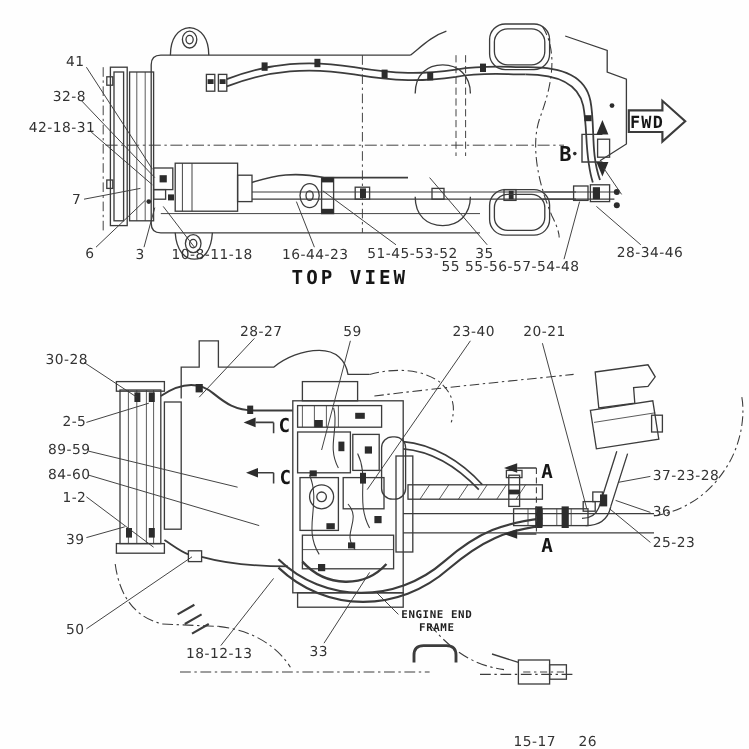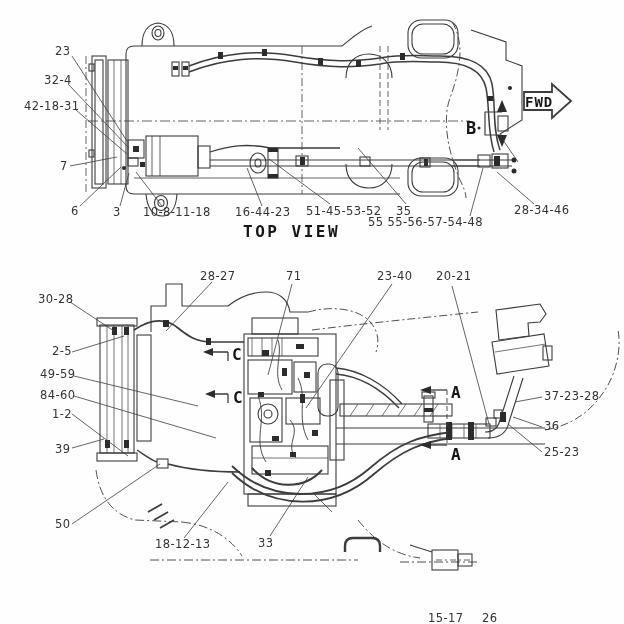--- a/index.html
+++ b/index.html
@@ -319,50 +319,54 @@
   <g font-family="DejaVu Sans Mono, monospace" font-weight="bold" fill="#161616" stroke="none">
     <text x="525" y="107" font-size="14" letter-spacing="1">FWD</text>
     <text x="466" y="134" font-size="17">B</text>
     <text x="451" y="398" font-size="16">A</text>
     <text x="451" y="460" font-size="16">A</text>
     <text x="232" y="360" font-size="16">C</text>
     <text x="233" y="403" font-size="16">C</text>
   </g>
 </svg>
 
-<div class="callout" style="left:55px;top:46px">23</div>
-<div class="callout" style="left:44px;top:75px">32-4</div>
+<div class="callout" style="left:55px;top:46px">41</div>
+<div class="callout" style="left:44px;top:75px">32-8</div>
 <div class="callout" style="left:24px;top:101px">42-18-31</div>
 <div class="callout" style="left:60px;top:161px">7</div>
 <div class="callout" style="left:71px;top:206px">6</div>
 <div class="callout" style="left:113px;top:207px">3</div>
 <div class="callout" style="left:143px;top:207px">10-8-11-18</div>
 <div class="callout" style="left:235px;top:207px">16-44-23</div>
 <div class="callout" style="left:306px;top:206px">51-45-53-52</div>
 <div class="callout" style="left:396px;top:206px">35</div>
 <div class="callout" style="left:368px;top:217px">55 55-56-57-54-48</div>
 <div class="callout" style="left:514px;top:205px">28-34-46</div>
 
 <div class="caption" style="left:243px;top:224px">TOP VIEW</div>
 
 <div class="callout" style="left:200px;top:271px">28-27</div>
-<div class="callout" style="left:286px;top:271px">71</div>
+<div class="callout" style="left:286px;top:271px">59</div>
 <div class="callout" style="left:377px;top:271px">23-40</div>
 <div class="callout" style="left:436px;top:271px">20-21</div>
 <div class="callout" style="left:38px;top:294px">30-28</div>
 <div class="callout" style="left:52px;top:346px">2-5</div>
-<div class="callout" style="left:40px;top:369px">49-59</div>
+<div class="callout" style="left:40px;top:369px">89-59</div>
 <div class="callout" style="left:40px;top:390px">84-60</div>
 <div class="callout" style="left:52px;top:409px">1-2</div>
 <div class="callout" style="left:55px;top:444px">39</div>
 <div class="callout" style="left:55px;top:519px">50</div>
 <div class="callout" style="left:155px;top:539px">18-12-13</div>
 <div class="callout" style="left:258px;top:538px">33</div>
 <div class="callout" style="left:544px;top:391px">37-23-28</div>
 <div class="callout" style="left:544px;top:421px">36</div>
 <div class="callout" style="left:544px;top:447px">25-23</div>
 
+<div class="smallnote" style="left:322px;top:508px;width:84px">
+  <div>ENGINE END</div>
+  <div>FRAME</div>
+</div>
 
 
 <div class="callout" style="left:428px;top:613px">15-17</div>
 <div class="callout" style="left:482px;top:613px">26</div>
 
 </div>
 
 </body></html>

